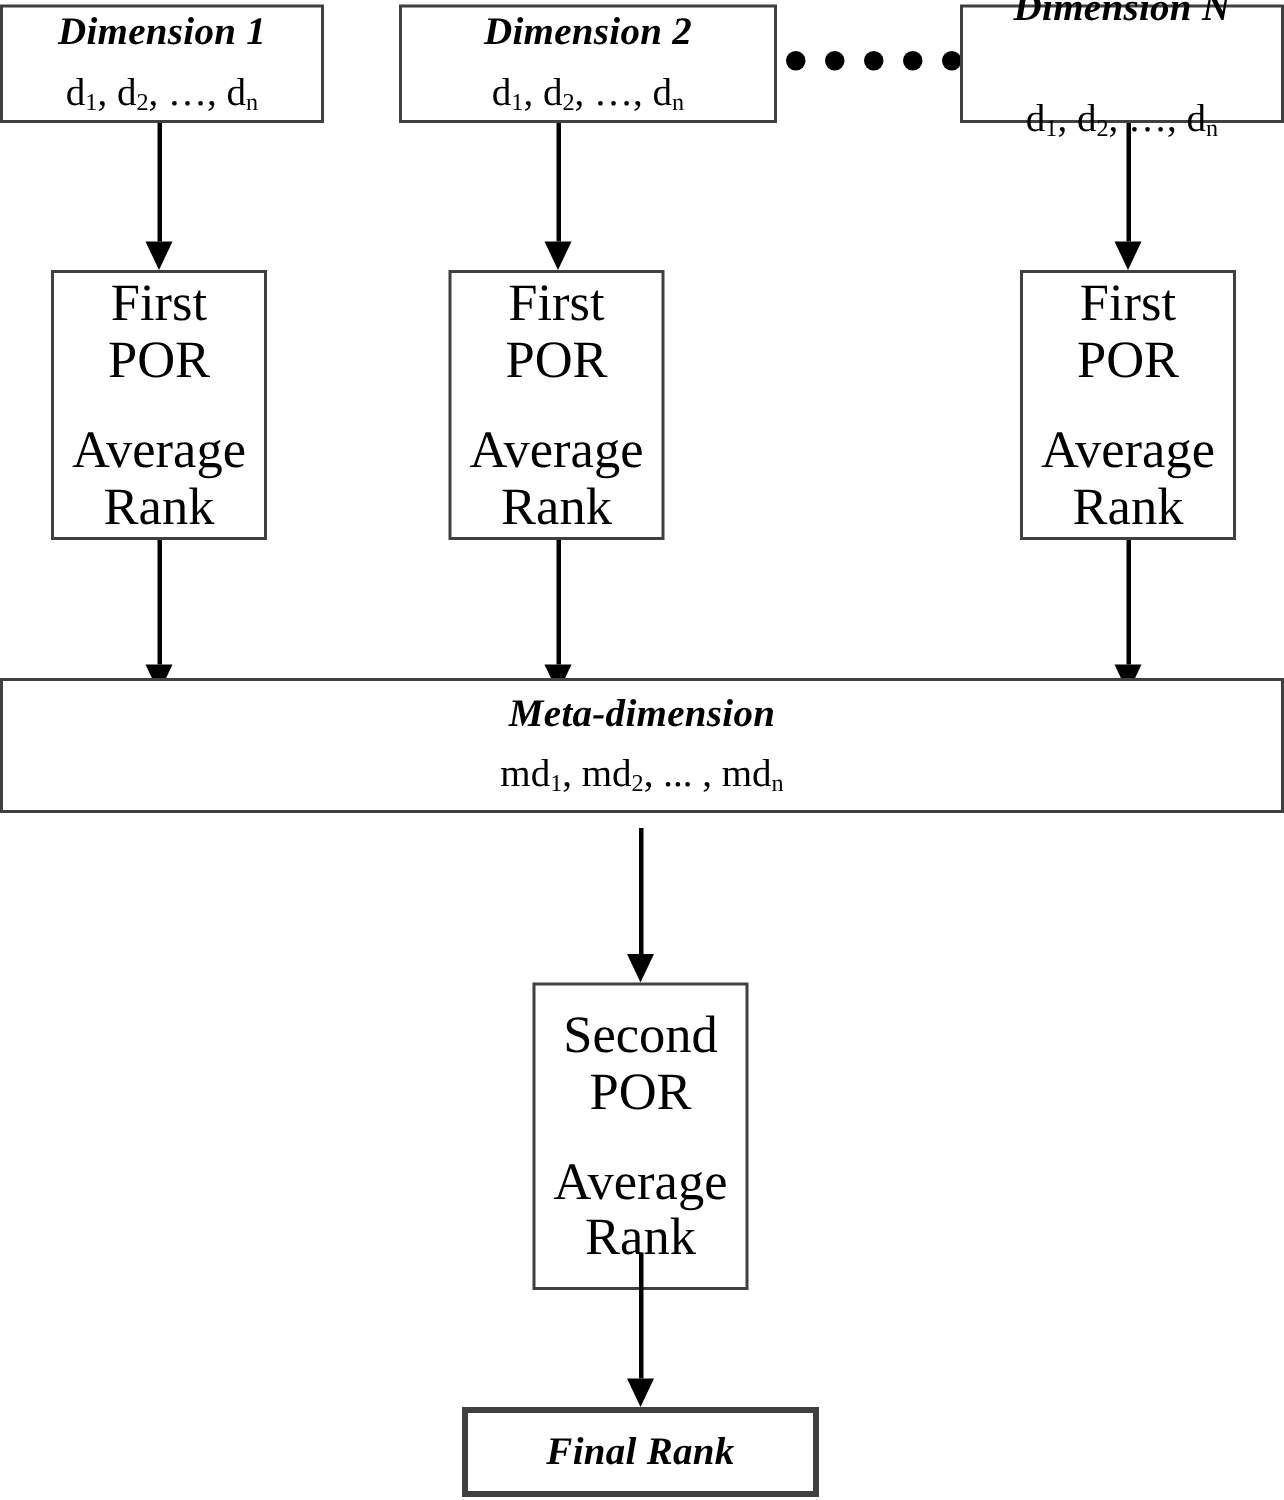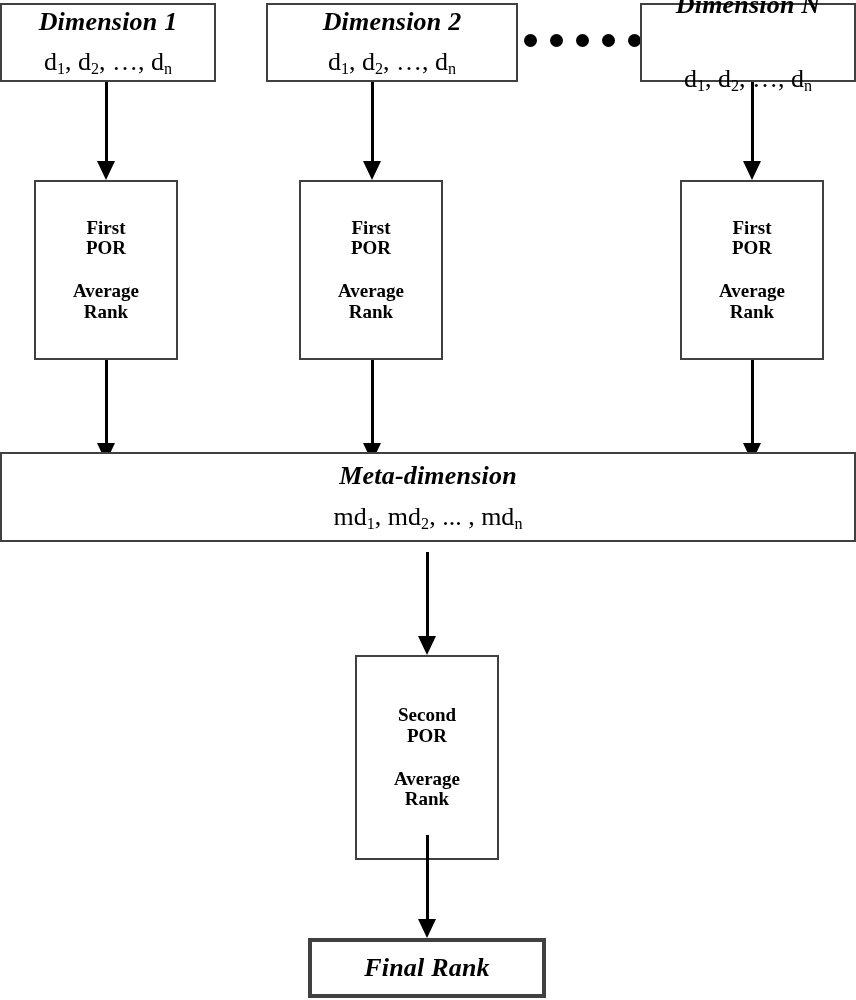--- a/index.html
+++ b/index.html
@@ -42,22 +42,22 @@
     font-style: normal;
     font-size: 26px;
     white-space: nowrap;
     margin-top: 12px;
   }
   .sub-plain sub {
     font-size: 0.62em;
     vertical-align: -0.22em;
   }
   .por-line {
-    font-weight: bold;
-    font-size: 19px;
+    font-weight: normal;
+    font-size: 35px;
     white-space: nowrap;
   }
   .por-gap { height: 22px; }
 
   
   .arrow {
     position: absolute;
   }
   .arrow .shaft {
     position: absolute;

